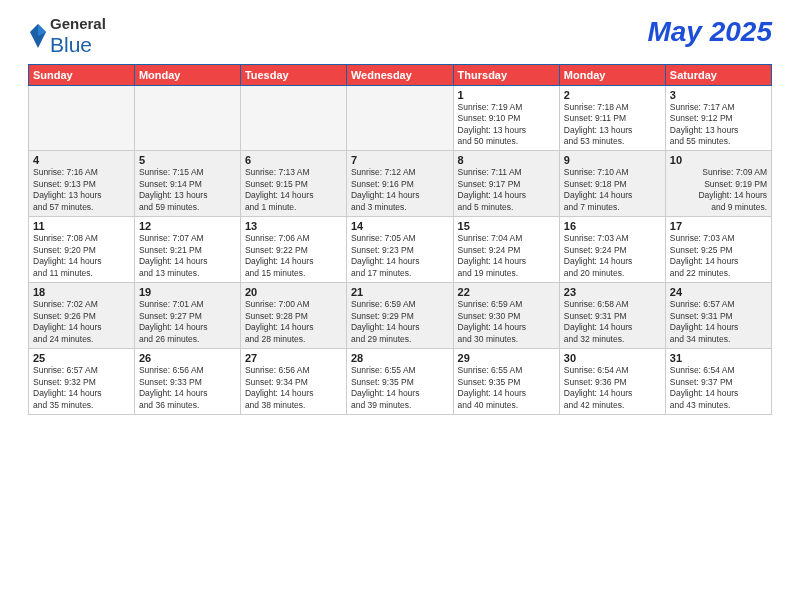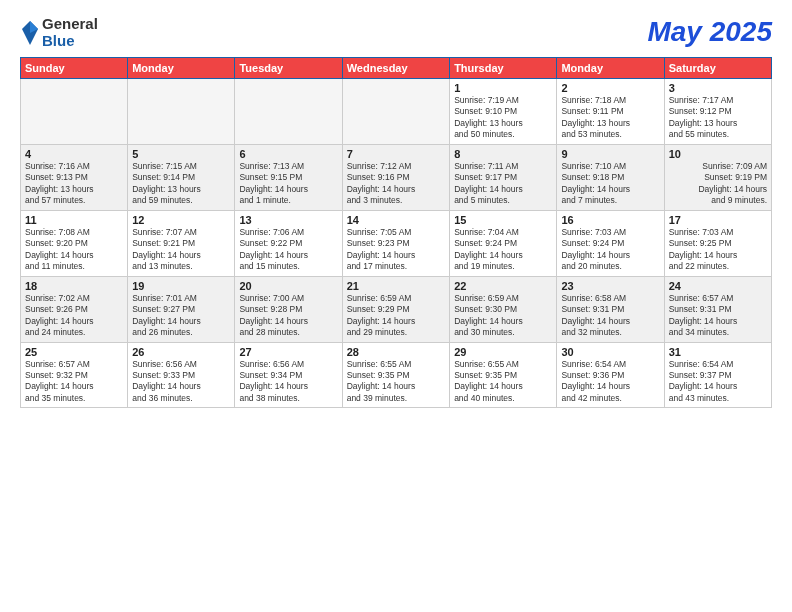--- a/index.html
+++ b/index.html
@@ -6,21 +6,21 @@
     body {
       width: 792px;
       height: 612px;
       font-family: Arial, sans-serif;
       background: #fff;
       overflow: hidden;
     }
     .page {
       width: 792px;
       height: 612px;
-      padding: 16px 20px 10px 20px;
+      padding: 16px 20px 10px 28px;
     }
     .header {
       display: flex;
       justify-content: space-between;
       align-items: flex-start;
       margin-bottom: 8px;
     }
     .logo {
       display: flex;
       align-items: center;
@@ -29,22 +29,22 @@
       display: flex;
       flex-direction: column;
       line-height: 1.1;
     }
     .logo-general {
       font-size: 15px;
       font-weight: bold;
       color: #333;
     }
     .logo-blue {
-      font-size: 15px;
-      font-weight: bold;
+      font-size: 21px;
+      font-weight: normal;
       color: #1a5fa8;
     }
     .logo-icon {
       width: 20px;
       height: 28px;
       margin-right: 2px;
     }
     .title-block {
       text-align: right;
     }

